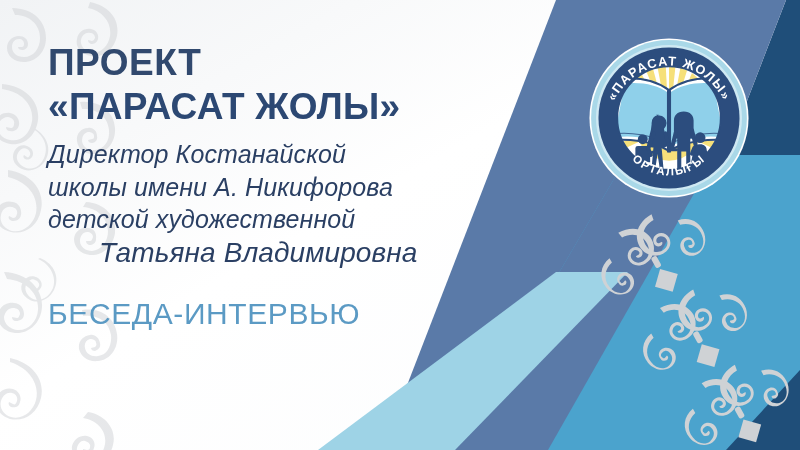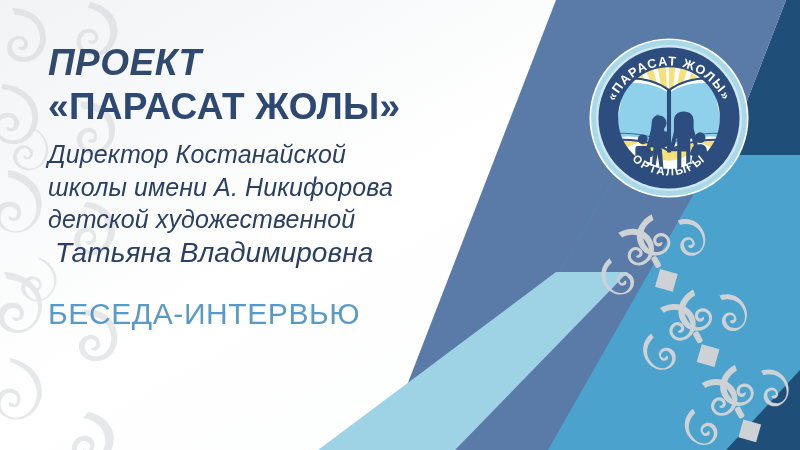--- a/index.html
+++ b/index.html
@@ -41,21 +41,20 @@
     left:48px; top:42px;
     width:520px;
     z-index:6;
   }
   .t-project {
     font-size:37px;
     font-weight:700;
     letter-spacing:.5px;
     line-height:1.12;
     color:#31496e;
-    font-style:italic;
   }
   .t-projname {
     font-size:37px;
     font-weight:700;
     letter-spacing:.3px;
     line-height:1.18;
     color:#2c4873;
     margin-top:2px;
   }
   .t-role {
@@ -77,20 +76,21 @@
     letter-spacing:.2px;
   }
   .t-firstname {
     font-size:28px;
     font-style:italic;
     font-weight:400;
     line-height:1.2;
     color:#2a3f63;
     letter-spacing:.1px;
     padding-left:7px;
+    margin-left:44px;
   }
   .t-kind {
     margin-top:28px;
     font-size:30px;
     font-weight:400;
     letter-spacing:.6px;
     color:#5b9ac4;
   }
 
   

